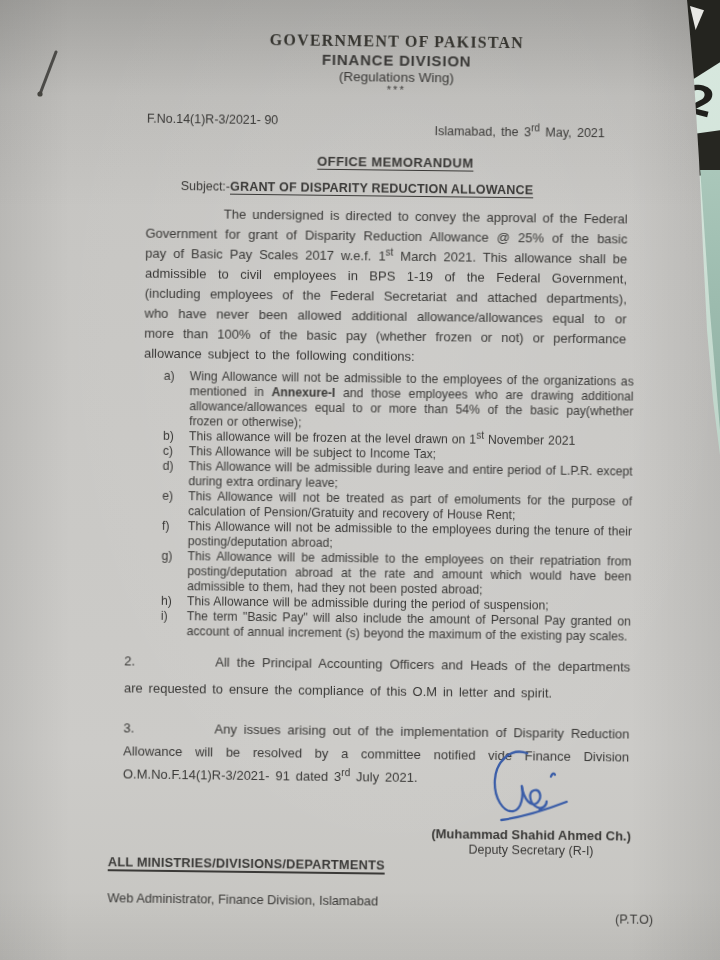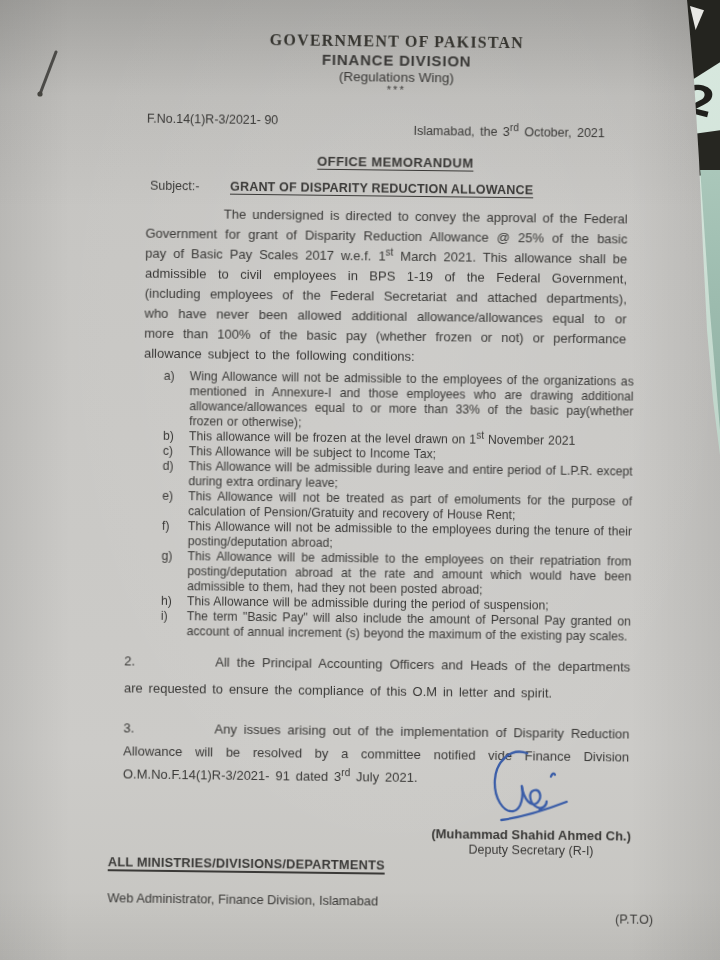--- a/index.html
+++ b/index.html
@@ -51,32 +51,32 @@
 
   .ref-row{margin-left:30px;width:482px;display:flex;justify-content:space-between;
            margin-top:19px;font-size:12.5px;}
   .date-line{position:relative;top:9px;margin-right:24px;word-spacing:2px;}
 
   .om-title{margin-left:38px;width:482px;text-align:center;margin-top:24px;}
   .om-title span{font-weight:700;font-size:13px;letter-spacing:0.4px;
                  text-decoration:underline 1.4px;text-underline-offset:3px;}
 
   .subject-row{margin-left:34px;margin-top:11px;display:flex;font-size:12.5px;}
-  .subject-label{width:80px;flex-shrink:0;}
+  .subject-label{width:80px;flex-shrink:0;text-align:right;}
   .subject-text{font-weight:700;text-decoration:underline 1.4px;text-underline-offset:3px;
                 letter-spacing:0.2px;}
 
   .para1{margin-left:30px;width:482px;margin-top:11px;font-size:13px;line-height:20px;
          text-align:justify;text-indent:78px;word-spacing:2.4px;}
 
   .conditions{margin-left:50px;width:470px;margin-top:5px;font-size:12.2px;line-height:15px;}
   .cond-item{display:flex;}
   .cond-label{width:26px;flex-shrink:0;}
   .cond-text{flex:1;text-align:justify;word-spacing:0.6px;}
-  .bold{font-weight:400;margin-top:20px;}
+  .bold{font-weight:700;margin-top:20px;}
   .sup{vertical-align:super;font-size:10px;line-height:0;}
 
   .numpara{margin-left:14px;width:506px;font-size:13px;text-align:justify;word-spacing:2.2px;}
   .para2{margin-top:9px;line-height:27px;}
   .para3{margin-top:15px;line-height:23px;}
   .pnum{display:inline-block;width:91px;text-indent:0;}
 
   .sig-block{margin-left:283px;width:280px;margin-top:37px;text-align:center;}
   .sig-name{font-weight:700;font-size:13px;}
   .sig-title{font-size:12.5px;margin-top:1px;}
@@ -113,38 +113,38 @@
 
       <div class="letterhead">
         <div class="lh-org">GOVERNMENT OF PAKISTAN</div>
         <div class="lh-div">FINANCE DIVISION</div>
         <div class="lh-wing">(Regulations Wing)</div>
         <div class="lh-stars">***</div>
       </div>
 
       <div class="ref-row">
         <span>F.No.14(1)R-3/2021- 90</span>
-        <span class="date-line"><span>Islamabad, the 3</span><span class="sup">rd</span><span> October, 2021</span></span>
+        <span class="date-line"><span>Islamabad, the 3</span><span class="sup">rd</span><span> May, 2021</span></span>
       </div>
 
       <div class="om-title">
         <span>OFFICE MEMORANDUM</span>
       </div>
 
       <div class="subject-row">
         <span class="subject-label">Subject:-</span>
         <span class="subject-text">GRANT OF DISPARITY REDUCTION ALLOWANCE</span>
       </div>
 
       <div class="para1"><span>The undersigned is directed to convey the approval of the Federal Government for grant of Disparity Reduction Allowance @ 25% of the basic pay of Basic Pay Scales 2017 w.e.f. 1</span><span class="sup">st</span><span> March 2021. This allowance shall be admissible to civil employees in BPS 1-19 of the Federal Government, (including employees of the Federal Secretariat and attached departments), who have never been allowed additional allowance/allowances equal to or more than 100% of the basic pay (whether frozen or not) or performance allowance subject to the following conditions:</span></div>
 
       <div class="conditions">
         <div class="cond-item">
           <span class="cond-label">a)</span>
-          <span class="cond-text"><span>Wing Allowance will not be admissible to the employees of the organizations as mentioned in </span><span class="bold">Annexure-I</span><span> and those employees who are drawing additional allowance/allowances equal to or more than 33% of the basic pay(whether frozen or otherwise);</span></span>
+          <span class="cond-text"><span>Wing Allowance will not be admissible to the employees of the organizations as mentioned in </span><span class="bold">Annexure-I</span><span> and those employees who are drawing additional allowance/allowances equal to or more than 54% of the basic pay(whether frozen or otherwise);</span></span>
         </div>
         <div class="cond-item">
           <span class="cond-label">b)</span>
           <span class="cond-text"><span>This allowance will be frozen at the level drawn on 1</span><span class="sup">st</span><span> November 2021</span></span>
         </div>
         <div class="cond-item">
           <span class="cond-label">c)</span>
           <span class="cond-text">This Allowance will be subject to Income Tax;</span>
         </div>
         <div class="cond-item">

